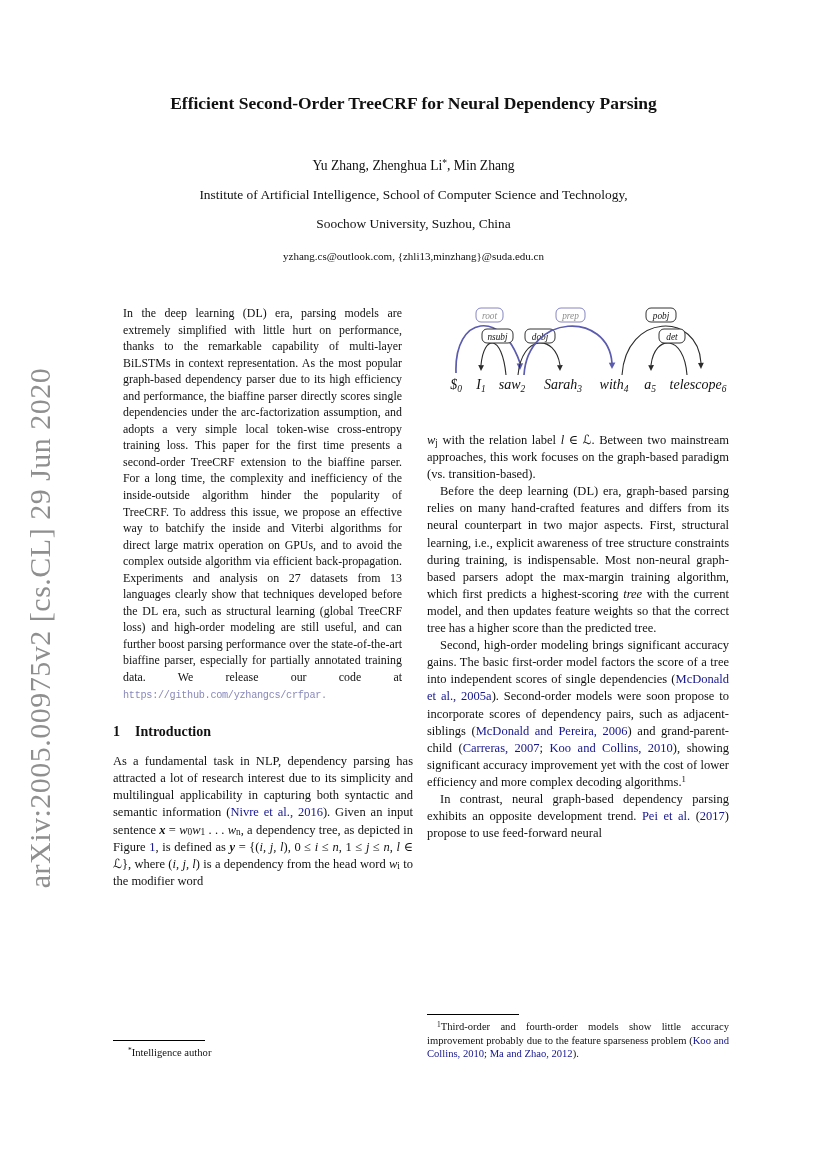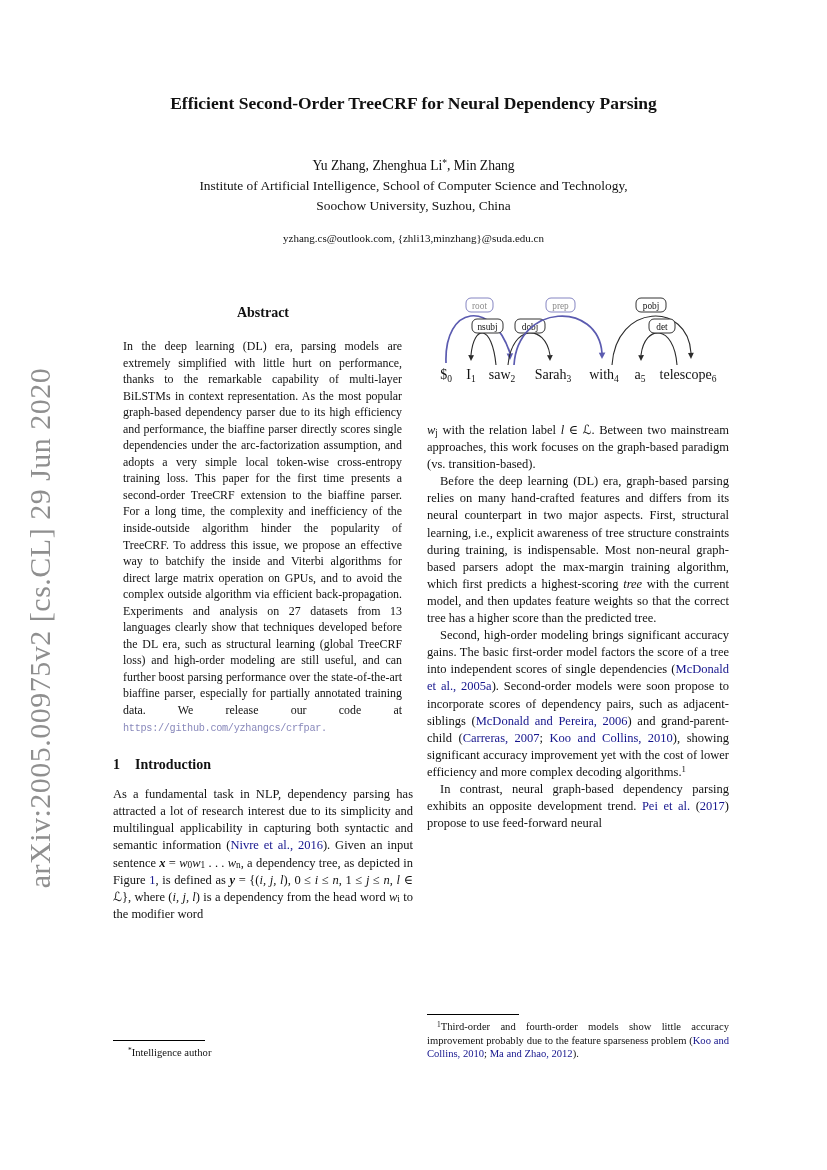--- a/index.html
+++ b/index.html
@@ -11,37 +11,37 @@
   
   .arxiv-banner {
     position:absolute; top:628px; left:40px;
     transform:translate(-50%,-50%) rotate(-90deg);
     white-space:nowrap; font-size:30px; letter-spacing:0.5px; color:#8f8f8f;
   }
   
   header { position:absolute; top:0; left:0; width:100%; text-align:center; }
   .title { margin:93px 0 0 0; font-size:17.5px; font-weight:bold; }
   .authors { margin-top:44px; font-size:13.6px; font-weight:normal; }
-  .affil  { margin-top:4px; font-size:13.4px; }
+  .affil  { margin-top:13px; font-size:13.4px; }
   .emails { margin-top:18px; font-size:11px; }
   
   .col { position:absolute; }
   .col-left  { left:113px; top:305px; width:300px; }
   .col-right { left:427px; top:288px; width:302px; }
   .abstract-title { margin:0 0 17px 0; text-align:center; font-size:14px; font-weight:bold; }
   .abstract-body {
     margin:0; padding:0 11px 0 10px; font-size:11.9px; line-height:16.55px;
     text-align:justify; hyphens:auto;
   }
   .section-heading { margin:21px 0 13px 0; font-size:14px; font-weight:bold; }
   .sec-num { margin-right:15px; }
   .body-par { margin:0; font-size:12.5px; line-height:17.1px; text-align:justify; hyphens:auto; }
   .indent { text-indent:13px; }
   
-  figure { margin:3px; }
+  figure { margin:13px;font-style:italic; }
   figcaption { margin-top:13px; font-size:11.9px; line-height:15.6px; text-align:justify; }
   .dep-svg { display:block; margin:0 auto; }
   .arc  { fill:none; stroke:#2b2b2b; stroke-width:1.1; }
   .arc.blue { stroke:#5b5bb0; stroke-width:1.7; }
   .head { fill:#2b2b2b; }
   .head.blue-fill { fill:#5b5bb0; }
   .arc-label-box { fill:#ffffff; stroke:#333333; stroke-width:1; }
   .arc-label-box.blue-box { stroke:#8585c2; }
   .arc-label { font-size:9.3px; fill:#111; text-anchor:middle; font-family:"Liberation Serif",serif; }
   .arc-label.gray-text { fill:#8c8c8c; }
@@ -74,21 +74,20 @@
 
   <header>
     <h1 class="title">Efficient Second-Order TreeCRF for Neural Dependency Parsing</h1>
     <div class="authors"><span>Yu Zhang, Zhenghua Li</span><span class="r-sp">*</span><span>, Min Zhang</span></div>
     <div class="affil">Institute of Artificial Intelligence, School of Computer Science and Technology,</div>
     <div class="affil">Soochow University, Suzhou, China</div>
     <div class="emails">yzhang.cs@outlook.com, {zhli13,minzhang}@suda.edu.cn</div>
   </header>
 
   <section class="col col-left">
-    <h2 class="abstract-title">Abstract</h2>
     <p class="abstract-body"><span>In the deep learning (DL) era, parsing models are extremely simplified with little hurt on performance, thanks to the remarkable capability of multi-layer BiLSTMs in context representation. As the most popular graph-based dependency parser due to its high efficiency and performance, the biaffine parser directly scores single dependencies under the arc-factorization assumption, and adopts a very simple local token-wise cross-entropy training loss. This paper for the first time presents a second-order TreeCRF extension to the biaffine parser. For a long time, the complexity and inefficiency of the inside-outside algorithm hinder the popularity of TreeCRF. To address this issue, we propose an effective way to batchify the inside and Viterbi algorithms for direct large matrix operation on GPUs, and to avoid the complex outside algorithm via efficient back-propagation. Experiments and analysis on 27 datasets from 13 languages clearly show that techniques developed before the DL era, such as structural learning (global TreeCRF loss) and high-order modeling are still useful, and can further boost parsing performance over the state-of-the-art biaffine parser, especially for partially annotated training data. We release our code at </span><span class="r-u">https://github.com/yzhangcs/crfpar.</span></p>
     <h3 class="section-heading"><span class="sec-num">1</span><span>Introduction</span></h3>
     <p class="body-par"><span>As a fundamental task in NLP, dependency parsing has attracted a lot of research interest due to its simplicity and multilingual applicability in capturing both syntactic and semantic information (</span><span class="r-c">Nivre et al., 2016</span><span>). Given an input sentence </span><span class="r-mb">x</span><span> = </span><span class="r-m">w</span><span class="r-sb">0</span><span class="r-m">w</span><span class="r-sb">1</span><span> . . . </span><span class="r-m">w</span><span class="r-sb">n</span><span>, a dependency tree, as depicted in Figure </span><span class="r-c">1</span><span>, is defined as </span><span class="r-mb">y</span><span> = {(</span><span class="r-m">i, j, l</span><span>), 0 ≤ </span><span class="r-m">i</span><span> ≤ </span><span class="r-m">n</span><span>, 1 ≤ </span><span class="r-m">j</span><span> ≤ </span><span class="r-m">n</span><span>, </span><span class="r-m">l</span><span> ∈ </span><span class="r-m">ℒ</span><span>}, where (</span><span class="r-m">i, j, l</span><span>) is a dependency from the head word </span><span class="r-m">w</span><span class="r-sb">i</span><span> to the modifier word</span></p>
   </section>
 
   <section class="col col-right">
     <figure>
       <svg class="dep-svg" width="302" height="94" viewBox="0 0 302 94" xmlns="http://www.w3.org/2000/svg">
 
         <g>

